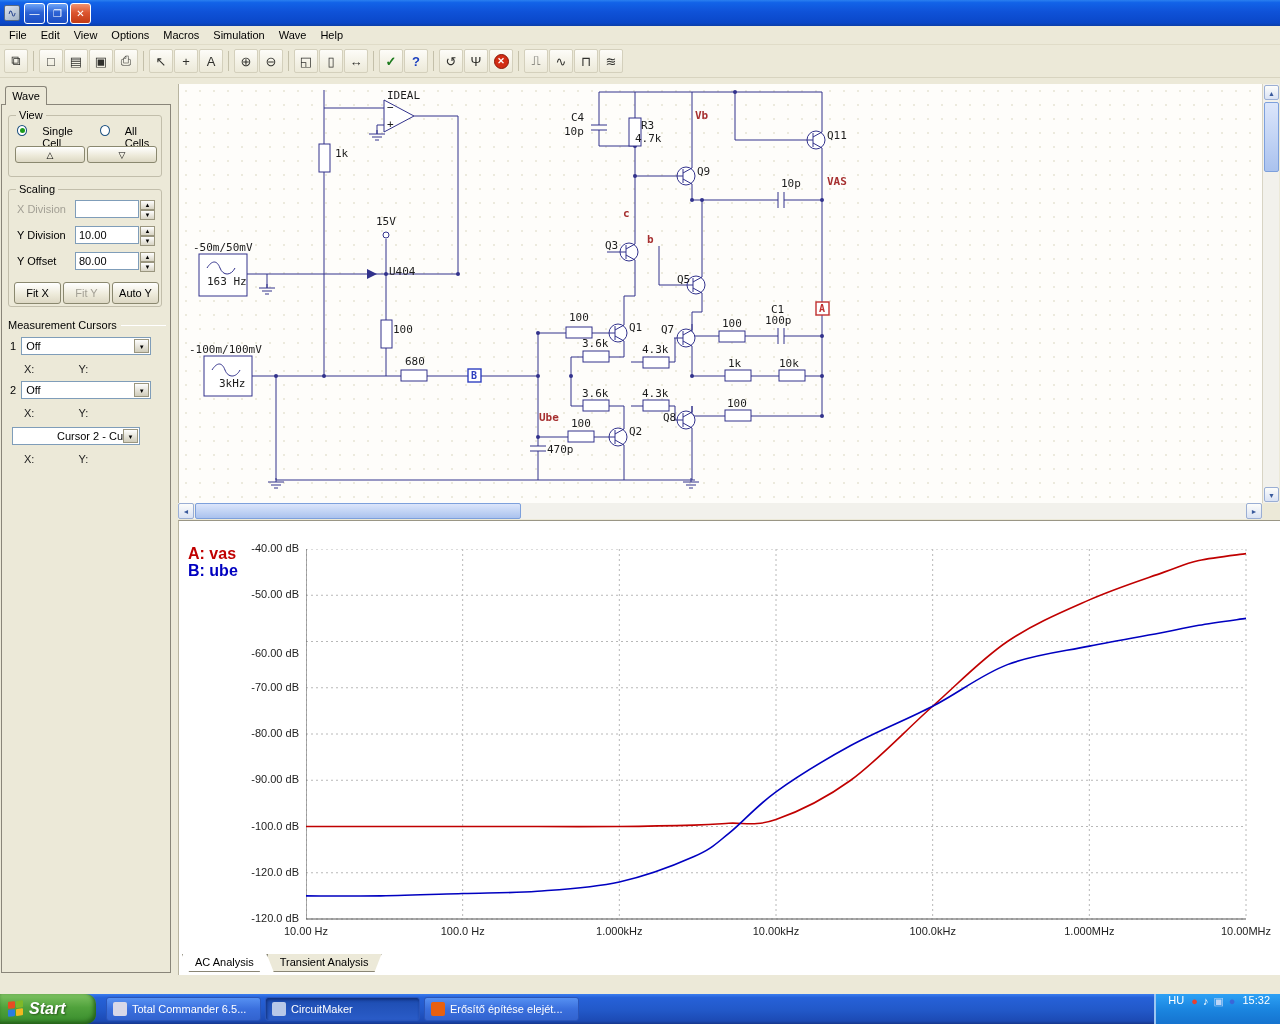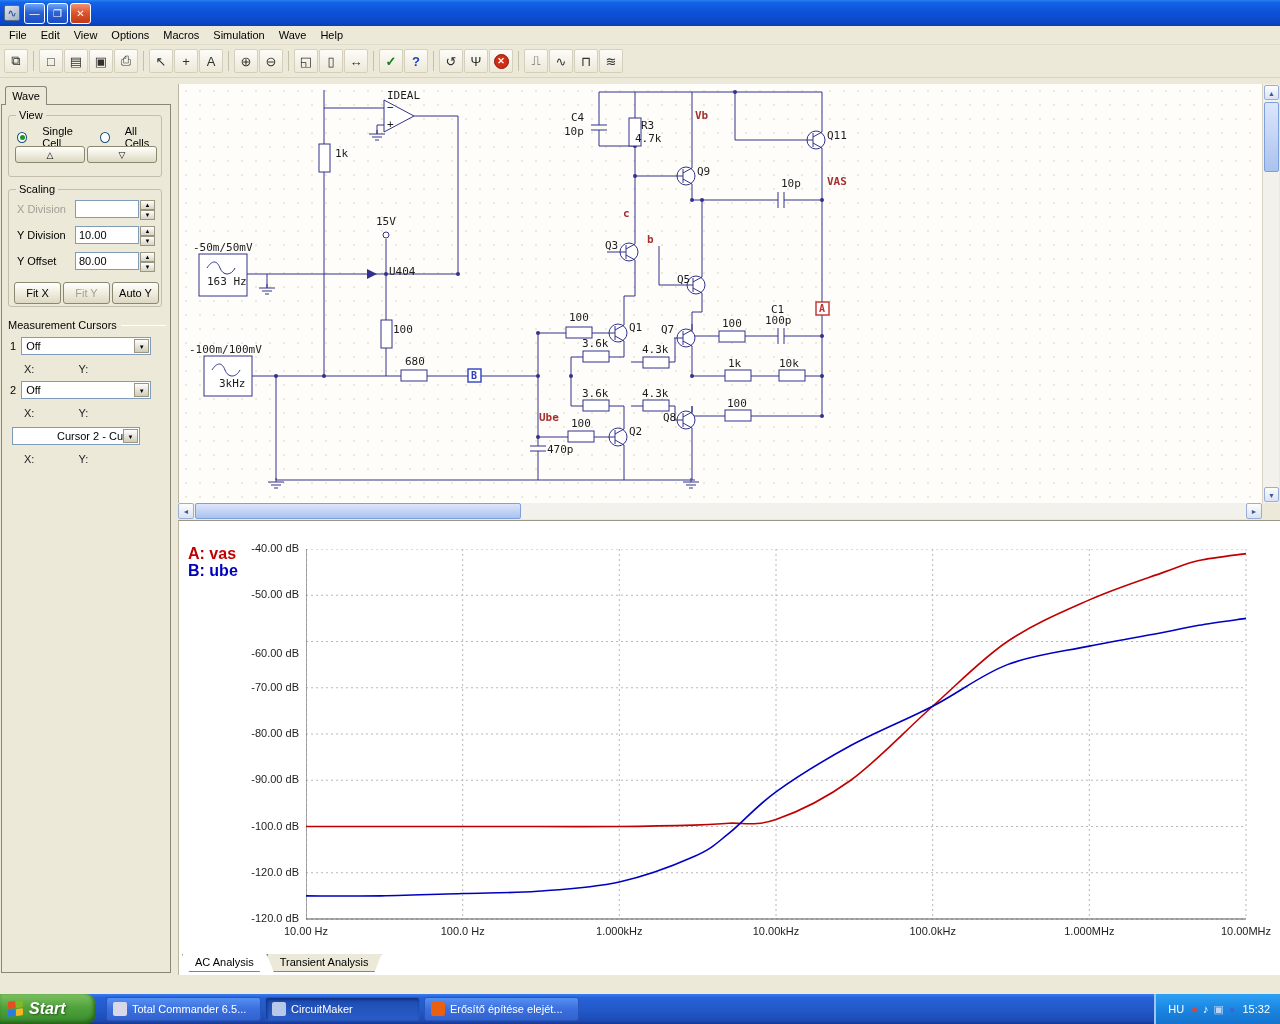--- a/index.html
+++ b/index.html
@@ -37,21 +37,21 @@
 
 .leftpanel{position:absolute;left:0;top:84px;width:173px;height:891px;background:#ece9d8;}
 .wave-tab{position:absolute;left:5px;top:2px;width:42px;height:19px;background:#ece9d8;border:1px solid #898579;border-bottom:none;
  border-radius:3px 3px 0 0;text-align:center;padding-top:3px;z-index:2;}
 .panel-page{position:absolute;left:1px;top:20px;width:170px;height:869px;border:1px solid #898579;background:#ece9d8;}
 .grp{position:absolute;border:1px solid #c2beab;border-radius:3px;}
 .grp-label{position:absolute;top:-7px;left:7px;background:#ece9d8;padding:0 3px;}
 .grp-view{left:6px;top:10px;width:154px;height:62px;}
 .grp-scaling{left:6px;top:84px;width:154px;height:118px;}
 .radio-row{position:absolute;left:8px;top:9px;display:flex;gap:9px;align-items:center;}
-.radio{display:flex;align-items:center;gap:15px;}
+.radio{display:flex;align-items:flex-start;gap:15px;}
 .rb{width:11px;height:11px;border-radius:50%;border:1px solid #1c5180;background:#fff;display:inline-block;position:relative;}
 .rb.checked:after{content:"";position:absolute;left:2px;top:2px;width:5px;height:5px;border-radius:50%;background:#1c9a1c;}
 .tri-row{position:absolute;left:6px;top:30px;display:flex;gap:2px;}
 .tri-btn{width:70px;height:17px;font-size:9px;background:linear-gradient(180deg,#fff,#ece9d8 60%,#ddd8c4);border:1px solid #8a886f;border-radius:3px;}
 .sc-row{position:absolute;left:8px;display:flex;align-items:center;}
 .sc-lab{width:58px;}
 .sc-lab.dis{color:#a3a095;}
 .txt{width:64px;height:18px;border:1px solid #7f9db9;background:#fff;padding:2px 3px;font-size:11px;font-family:"Liberation Sans",sans-serif;}
 .spin{width:15px;height:18px;display:flex;flex-direction:column;margin-left:1px;}
 .spin span{flex:1;font-size:6px;line-height:8px;text-align:center;background:linear-gradient(180deg,#fefefe,#d8d4c4);border:1px solid #9a967f;}
@@ -106,21 +106,21 @@
 .startbtn{width:96px;height:30px;border-radius:0 10px 10px 0;display:flex;align-items:center;gap:5px;padding-left:8px;
  background:linear-gradient(180deg,#7ec262 0%,#50a23c 45%,#3c8f2f 90%,#2f7a24 100%);box-shadow:inset -2px -2px 4px #256018;}
 .start-label{color:#fff;font-size:16px;font-weight:bold;font-style:italic;text-shadow:1px 1px 2px #2a5a1c;}
 .winlogo{width:16px;height:16px;display:grid;grid-template-columns:7px 7px;grid-template-rows:7px 7px;gap:1px;transform:skewY(-6deg);}
 .winlogo span{border-radius:1px;}
 .taskbtns{display:flex;gap:4px;margin-left:10px;}
 .taskbtn{width:155px;height:24px;border-radius:3px;display:flex;align-items:center;gap:5px;padding:0 6px;color:#fff;
  background:linear-gradient(180deg,#5690f2,#3a6fdd 50%,#3263cf);border:1px solid #2a55b8;white-space:nowrap;overflow:hidden;}
 .taskbtn.active{background:linear-gradient(180deg,#1d4cb0,#2a5cc8);box-shadow:inset 1px 2px 3px #10307c;}
 .task-ico{width:14px;height:14px;border-radius:2px;flex:none;font-size:9px;line-height:14px;text-align:center;color:#fff;}
-.tray{margin-left:auto;height:30px;display:flex;align-items:center;gap:7px;padding:0 10px 0 12px;
+.tray{margin-left:auto;height:30px;display:flex;align-items:flex-start;gap:7px;padding:0 10px 0 12px;
  background:linear-gradient(180deg,#2da1f5 0%,#1b86e0 50%,#1573cf 100%);border-left:2px solid #9cc6f2;color:#fff;}
 .tray-ico{font-size:11px;line-height:14px;}
 .clock{font-size:11px;color:#fff;}
 </style>
 </head>
 <body>
 
 <div class="screen">
 
   <div class="titlebar">

